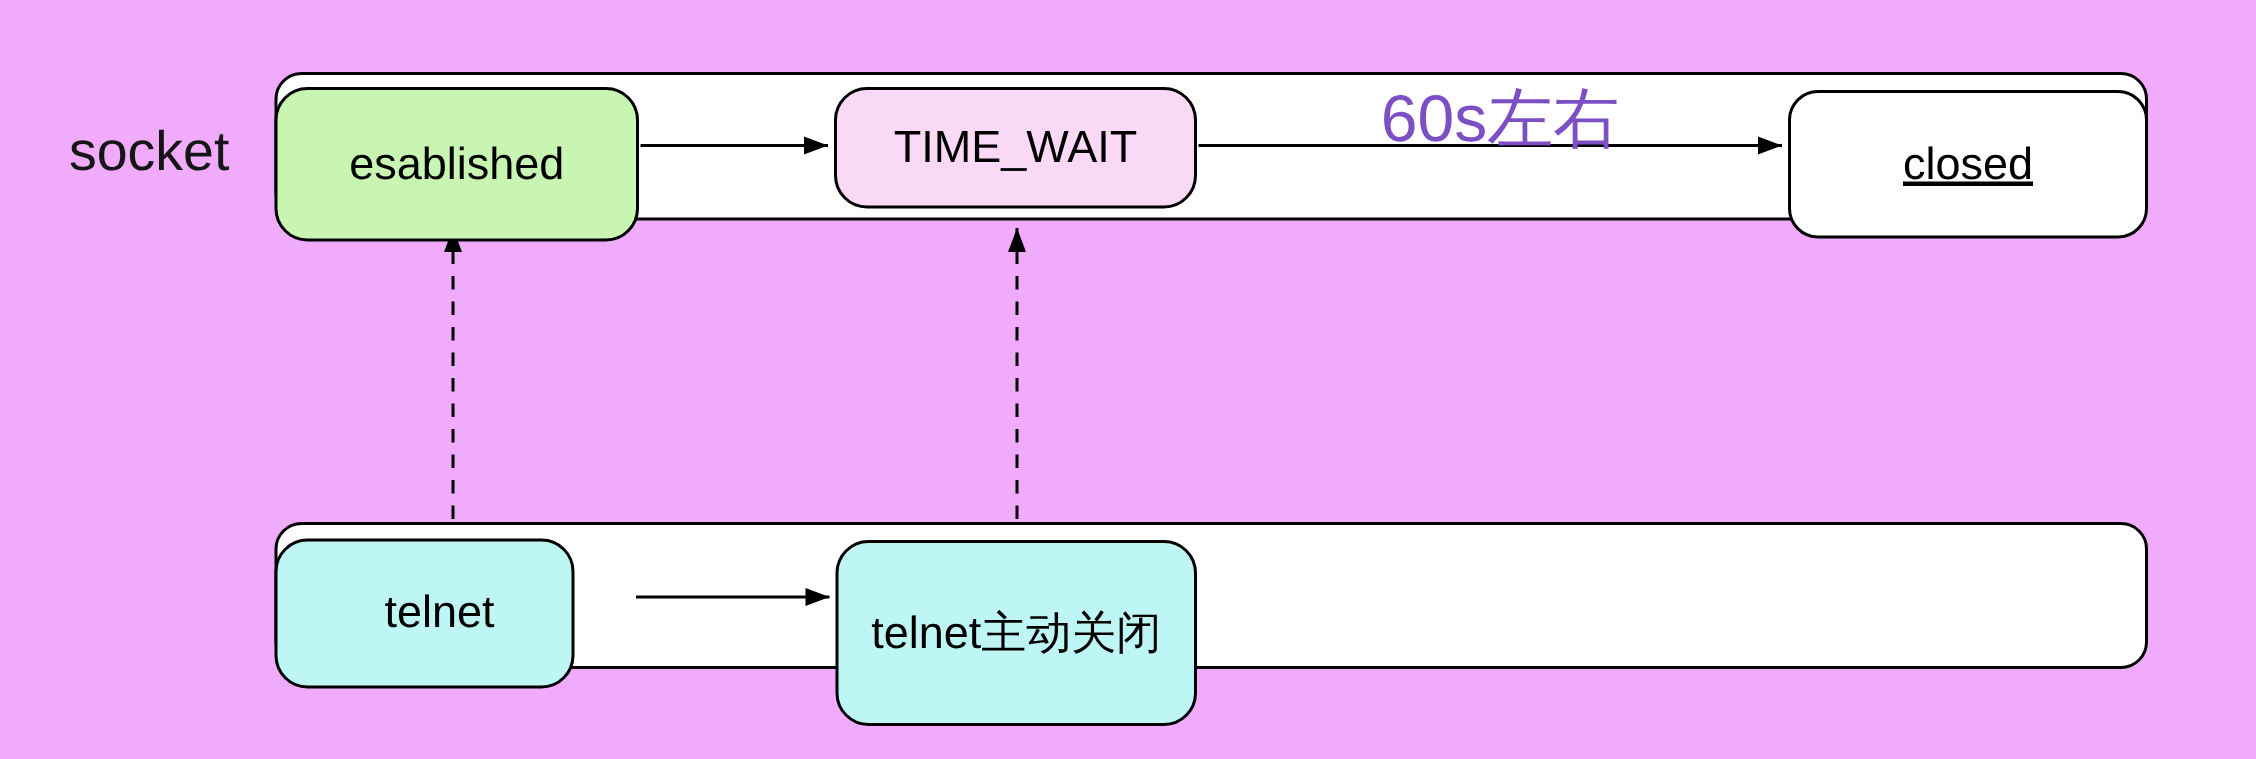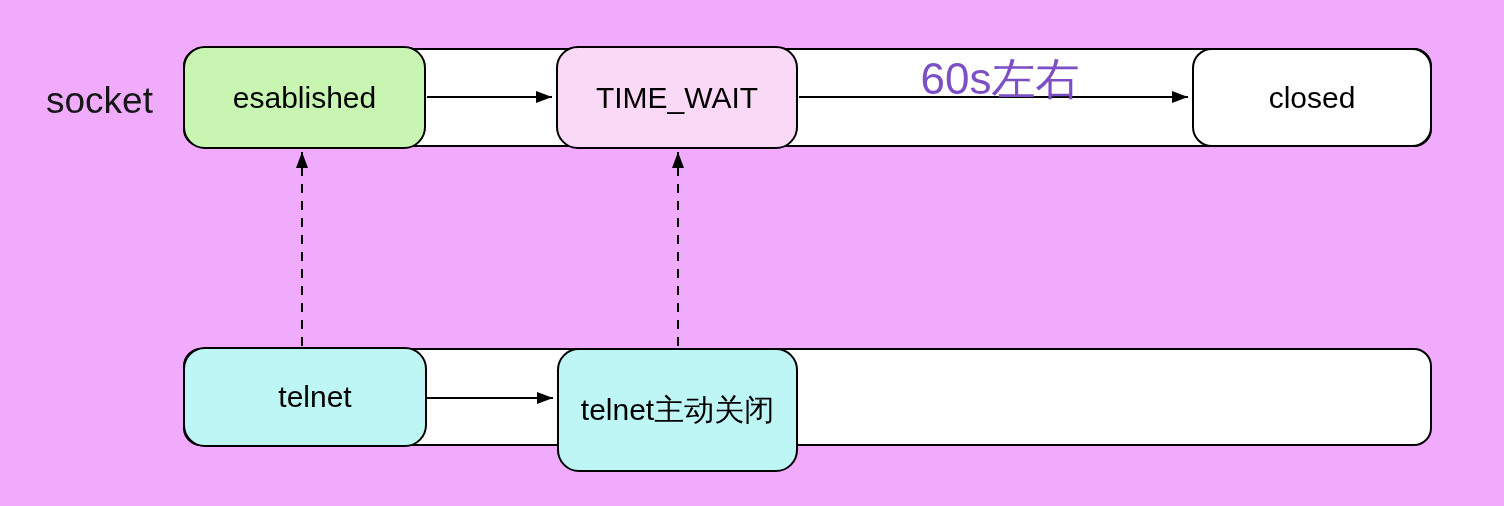--- a/index.html
+++ b/index.html
@@ -32,25 +32,26 @@
     position: absolute;
     border: 2px solid #000000;
     border-radius: 22px;
     display: flex;
     align-items: center;
     justify-content: center;
     font-size: 30px;
     color: #000000;
     background: #ffffff;
     white-space: nowrap;
+    margin-top: 12px;
   }
   .node-established  { left: 183px;  top: 46px;  width: 243px; height: 103px; }
-  .node-timewait     { left: 556px;  top: 46px;  width: 242px; height: 103px; }
-  .node-closed       { left: 1192px; top: 48px;  width: 240px; height: 99px; border-radius: 20px; }
-  .node-telnet       { left: 183px;  top: 347px; width: 244px; height: 100px; padding-left: 20px; }
+  .node-timewait     { left: 556px;  top: 46px;  width: 242px; height: 81px; }
+  .node-closed       { left: 1192px; top: 48px;  width: 240px; height: 99px; border-radius: 20px; text-decoration: underline; }
+  .node-telnet       { left: 183px;  top: 347px; width: 200px; height: 100px; padding-left: 20px; }
   .node-telnet-close { left: 557px;  top: 348px; width: 241px; height: 124px; }
   .annotation {
     position: absolute;
     left: 920px;
     top: 50px;
     width: 160px;
     text-align: center;
     font-size: 44px;
     white-space: nowrap;
   }

